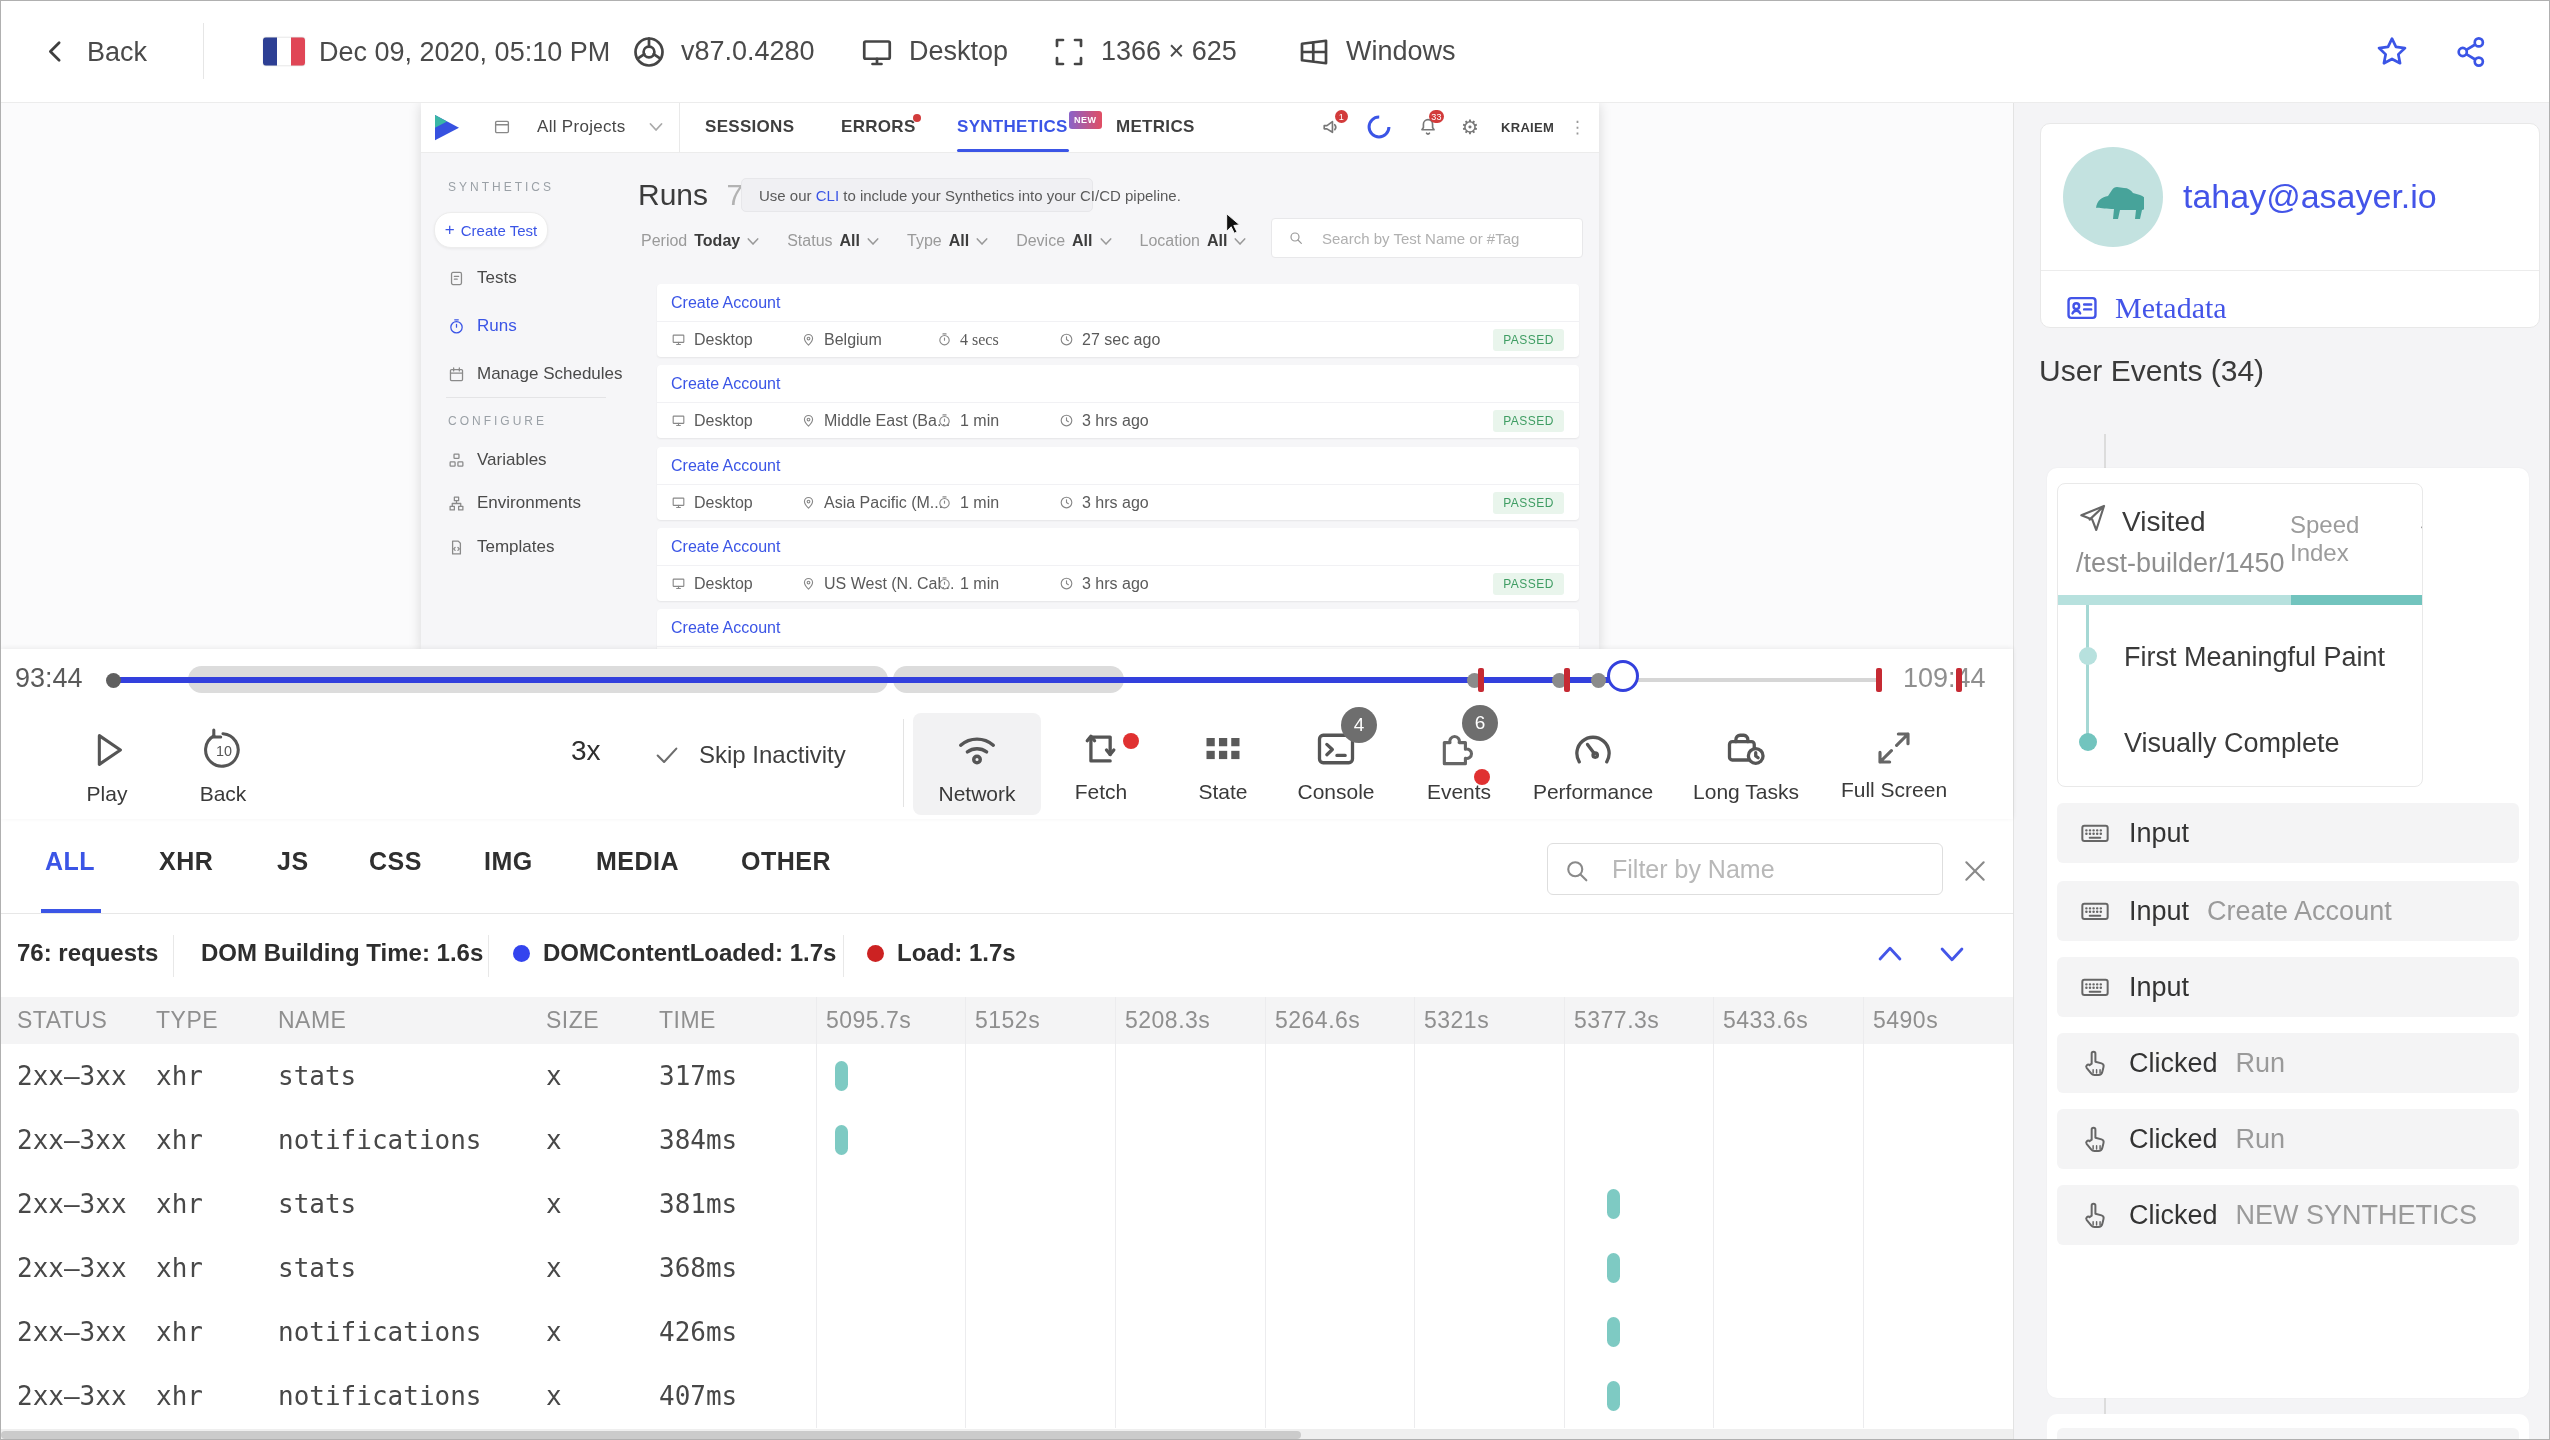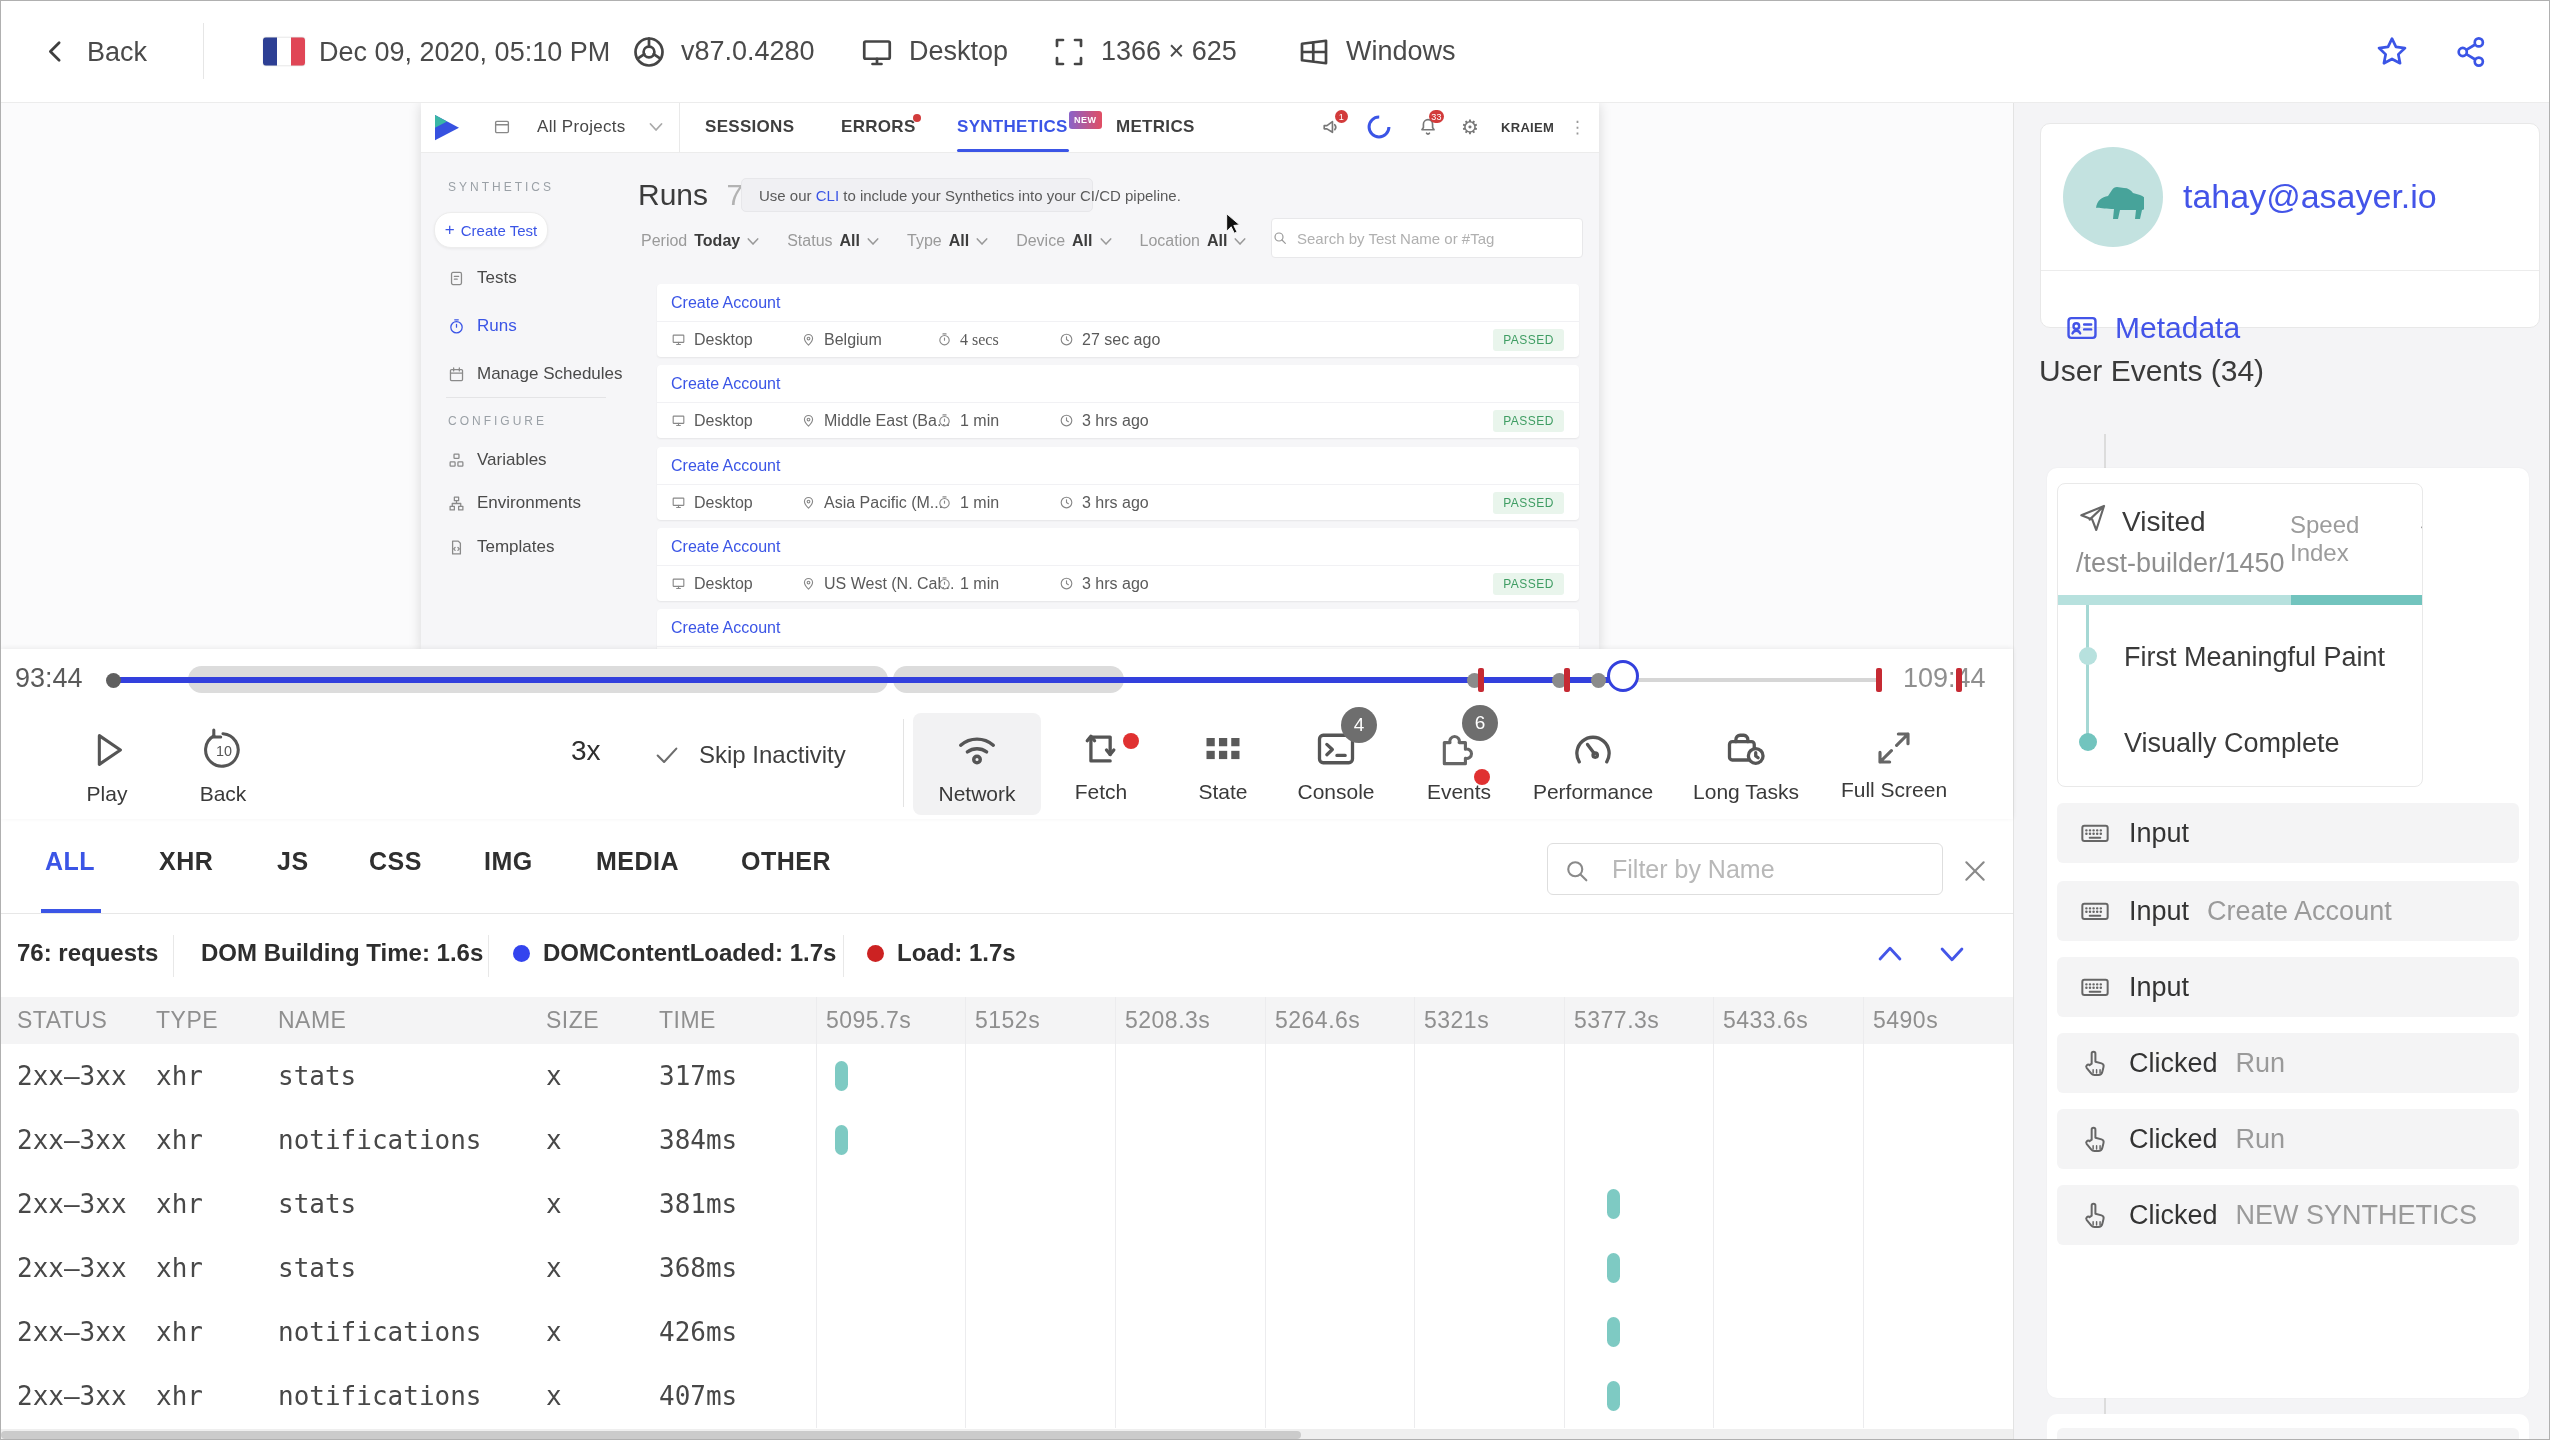--- a/index.html
+++ b/index.html
@@ -62,21 +62,21 @@
   .c-status{left:16px;}.c-type{left:155px;}.c-name{left:277px;}.c-size{left:545px;}.c-time{left:658px;}
   .bar{position:absolute;top:17px;width:13px;height:30px;border-radius:7px;background:#7ecac3;}
   .hscroll{position:absolute;left:0;top:610px;width:2012px;height:12px;background:#efefef;}
   .hthumb{position:absolute;left:0;top:2px;width:1300px;height:8px;border-radius:4px;background:#cbcbcb;}
 
   
   .rightbar{left:2012px;top:101px;width:537px;height:1339px;background:#f4f4f6;border-left:1px solid #e3e3e3;}
   .ucard{position:absolute;left:26px;top:21px;width:500px;height:205px;background:#fff;border:1px solid #e8e8e8;border-radius:10px;box-sizing:border-box;}
   .avatar{position:absolute;left:22px;top:23px;width:100px;height:100px;border-radius:50%;background:#c3e2e0;display:flex;align-items:center;justify-content:center;}
   .email{position:absolute;left:142px;top:53px;font-size:34px;color:#4354e8;}
-  .meta-row{position:absolute;left:0;top:146px;width:100%;border-top:1px solid #ececec;height:75px;display:flex;align-items:flex-end;gap:16px;padding-left:24px;box-sizing:border-box;}
+  .meta-row{position:absolute;left:0;top:146px;width:100%;border-top:1px solid #ececec;height:75px;display:flex;align-items:center;gap:16px;padding-left:24px;box-sizing:border-box;font-family:Liberation Serif, serif;}
   .meta-lbl{font-size:30px;color:#4354e8;}
   .ev-title{position:absolute;left:25px;top:252px;font-size:30px;color:#3a3a3a;}
   .conn{position:absolute;left:90px;width:2px;background:#dcdcdc;}
   .evbox{position:absolute;left:33px;top:366px;width:482px;height:930px;background:#fff;border-radius:10px;box-shadow:0 0 2px rgba(0,0,0,.05);}
   .vcard{position:absolute;left:10px;top:15px;width:366px;height:304px;border:1px solid #e9e9e9;border-radius:8px;background:#fff;box-sizing:border-box;overflow:hidden;}
   .vrow-lbl{font-size:27px;color:#3a3a3a;}
   .vrow-val{font-size:17px;color:#14532d;}
   .evitem{position:absolute;left:10px;width:462px;height:60px;background:#f4f4f5;border-radius:6px;display:flex;align-items:center;gap:18px;padding-left:22px;box-sizing:border-box;}
   .ev-verb{font-size:27px;color:#333;}
   .ev-target{font-size:27px;color:#9a9a9a;}
@@ -304,21 +304,21 @@
               </svg>
             </span>
           <span class="filt">
               <span class="fl">Location</span>
               <span class="fv">All</span>
               <svg class="ic" width="12" height="9" viewBox="0 0 14 10" style="stroke:#999">
                 <path d="M1.5 2 7 8l5.5-6"></path>
               </svg>
             </span>
         </div>
-        <div class="ab" style="left:640px;top:66px;width:312px;height:40px;background:#fff;border:1px solid #e8e8ea;border-radius:4px;display:flex;align-items:center;gap:9px;padding-left:0;box-sizing:border-box;">
+        <div class="ab" style="left:640px;top:66px;width:312px;height:40px;background:#fff;border:1px solid #e8e8ea;border-radius:4px;display:flex;align-items:center;gap:18px;padding-left:16px;box-sizing:border-box;">
           <svg class="ic" width="16" height="16" viewBox="0 0 24 24" style="stroke:#999">
               <circle cx="10.5" cy="10.5" r="6"></circle>
               <path d="M15 15l5 5"></path>
             </svg>
           <span style="font-size:15px;color:#b0b0b0;">Search by Test Name or #Tag</span>
         </div>
 
         <span class="ab" style="left:592px;top:60px;z-index:6;">
           <svg width="22" height="22" viewBox="0 0 24 24">
               <path d="M4 2l14 12-6.2.7 3.5 7-3 1.4-3.4-7L4 21z" fill="#111" stroke="#fff" stroke-width="1"></path>

